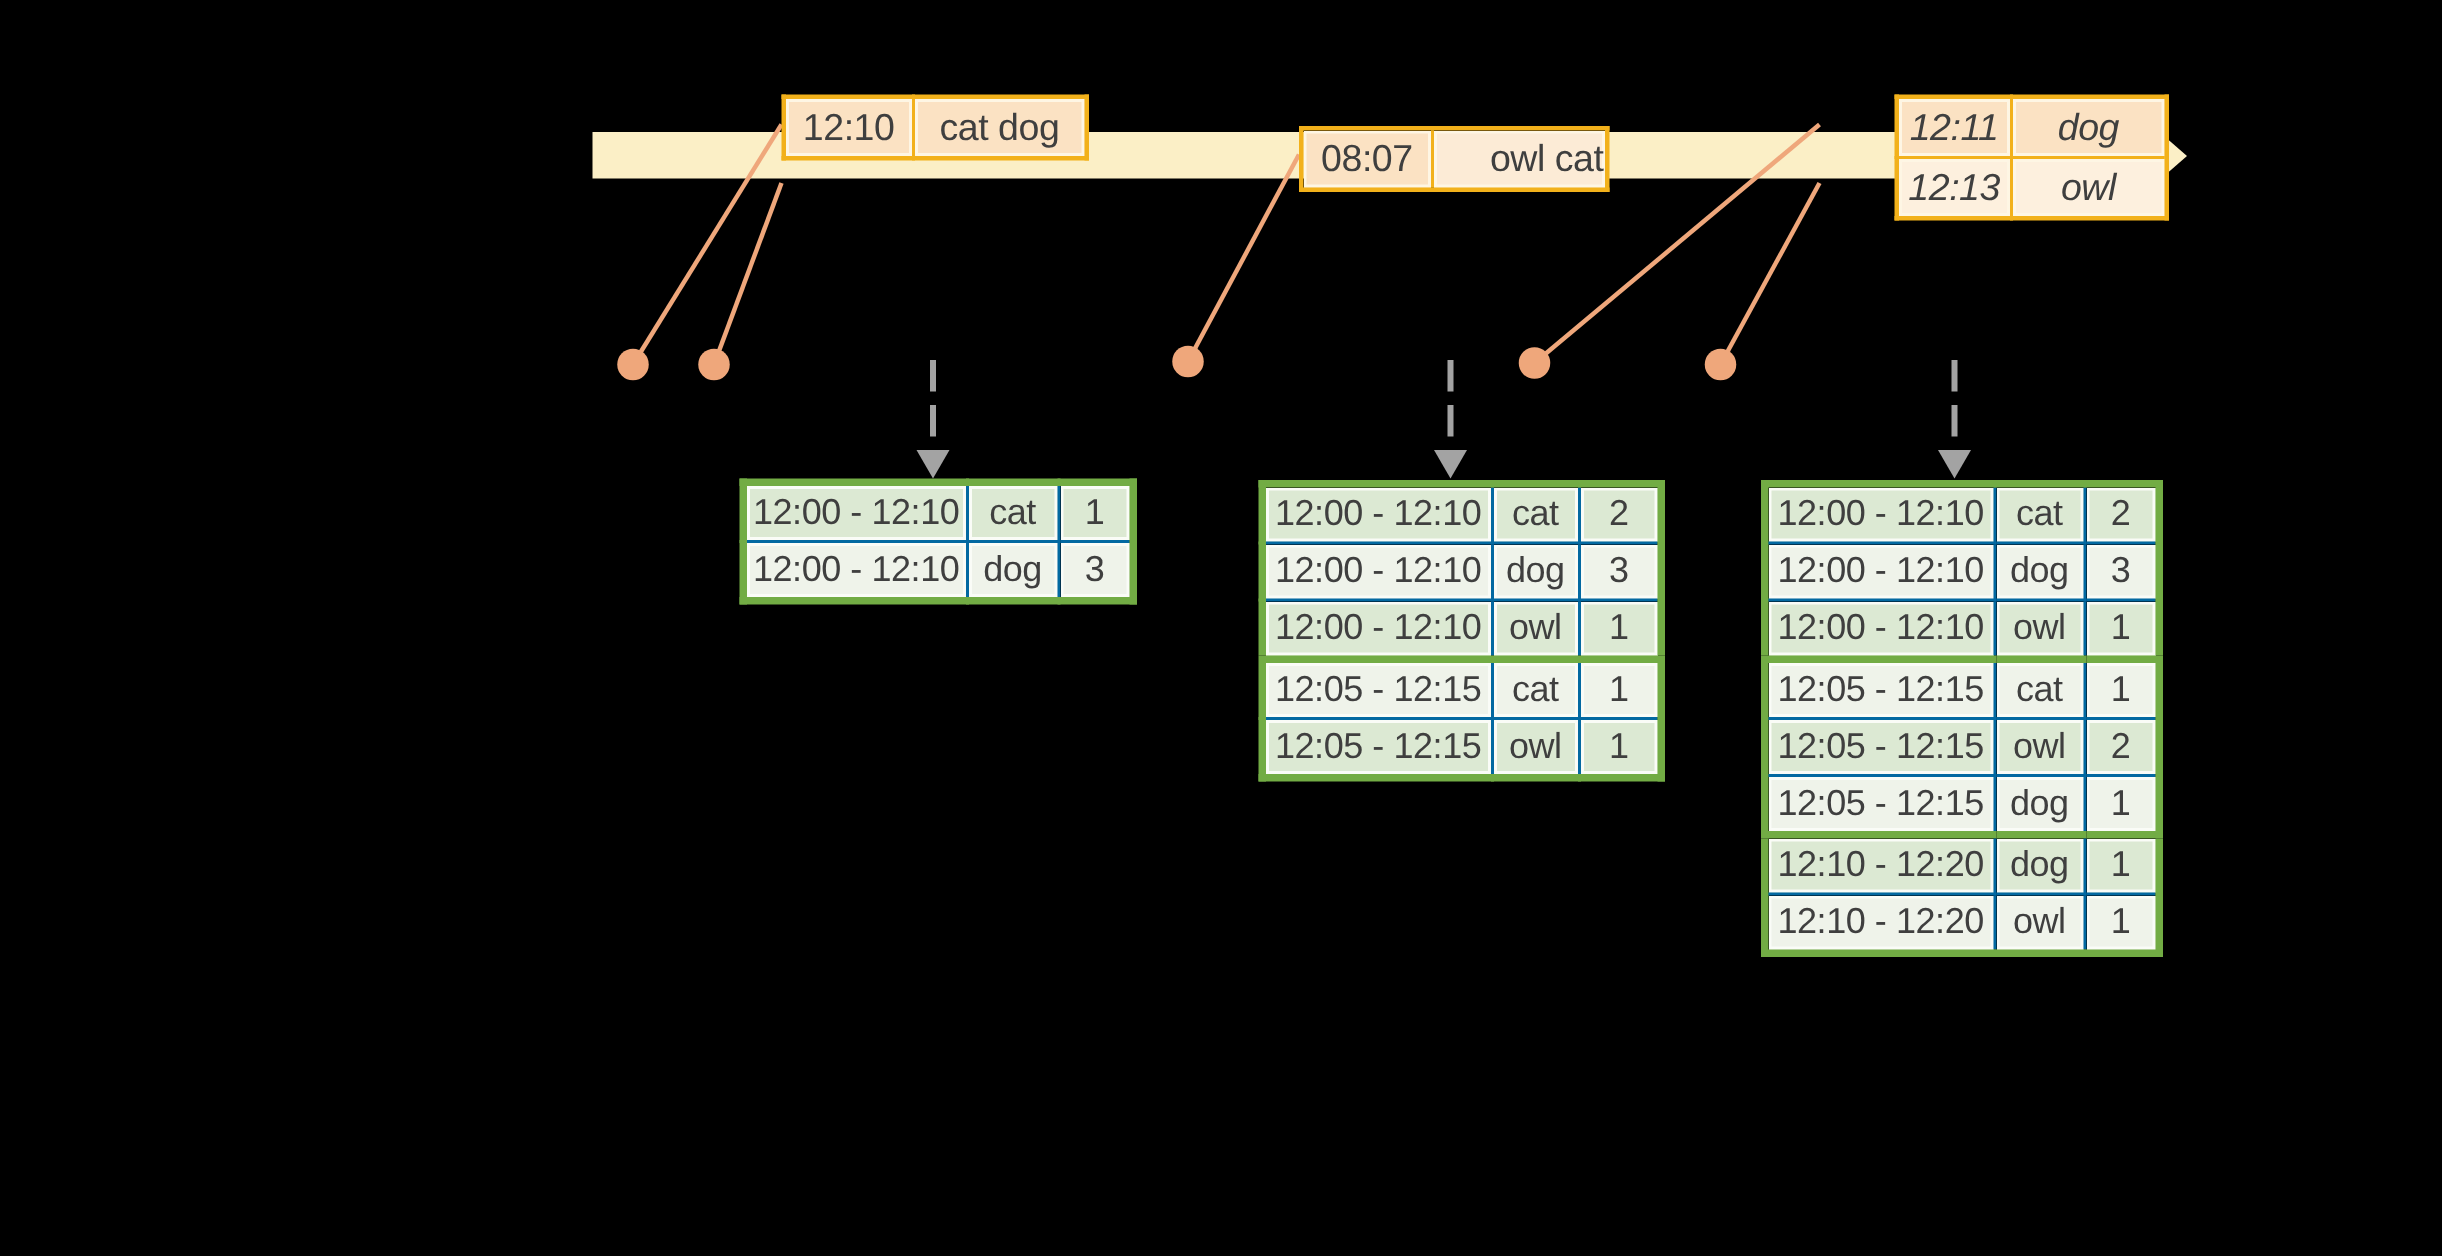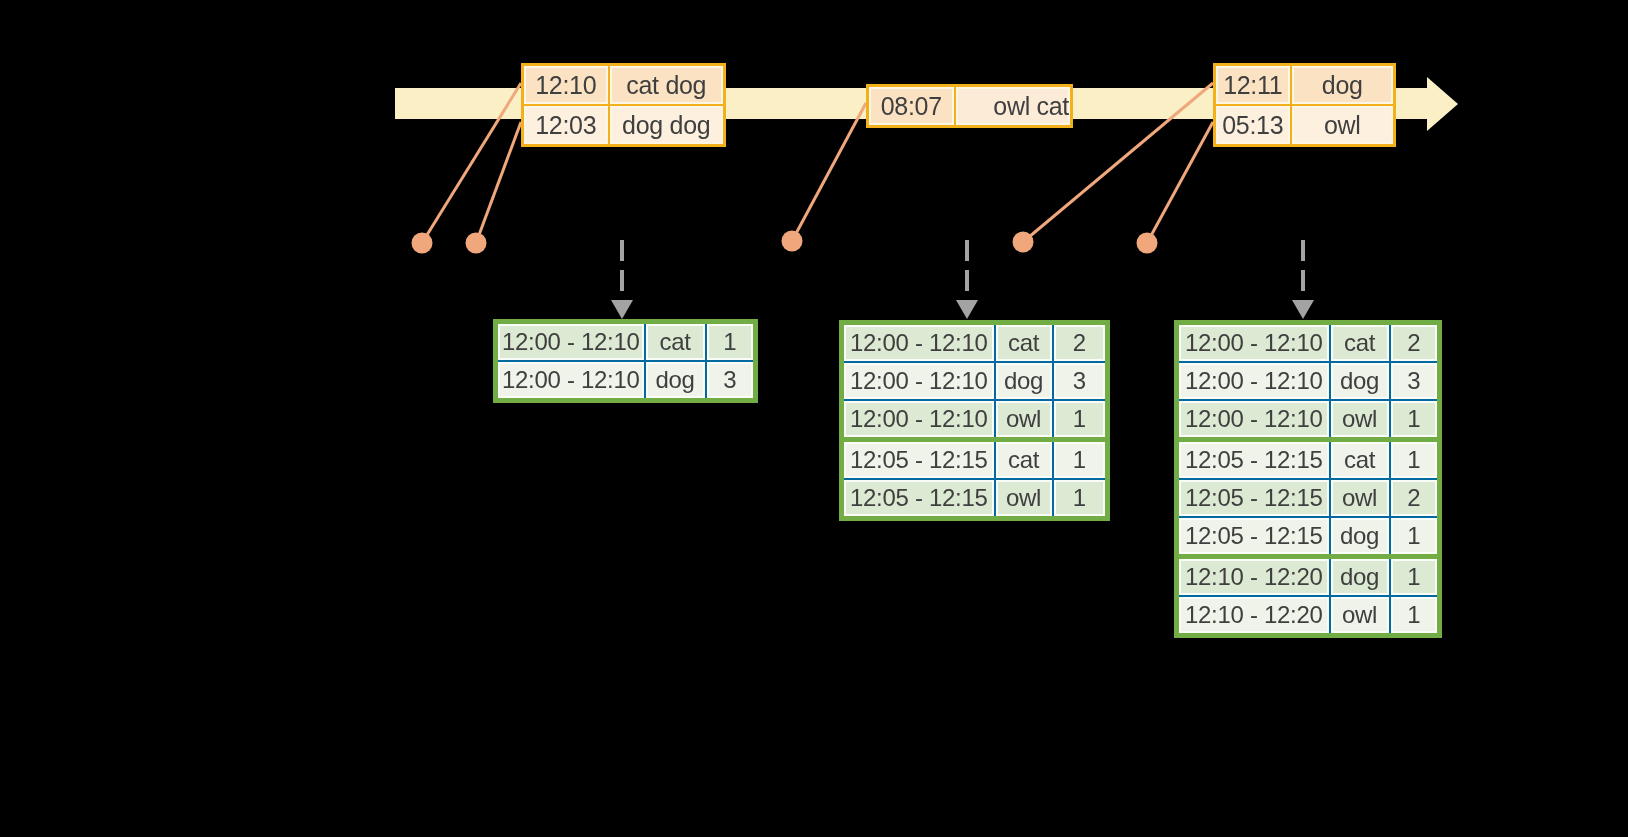--- a/index.html
+++ b/index.html
@@ -41,21 +41,21 @@
     border: 2px solid #F2B11B;
     height: 36px; text-align: center; vertical-align: middle;
     box-shadow: inset 0 0 0 2px #FEF6E4;
     color: #3F3F3F; overflow: hidden; white-space: nowrap;
   }
   table.event tr.er0 td { background: #FBE2C3; }
   table.event tr.er1 td { background: #FDF0DE; }
   table.event td.word-light { background: #FCEBD6 !important; text-align: right; }
   #event-t1 { left: 521px; top: 63px; width: 202px; }
   #event-t2 { left: 866px; top: 84px; width: 204px; }
-  #event-t3 { left: 1213px; top: 63px; width: 180px; }
+  #event-t3 { left: 1263px; top: 63px; width: 180px; font-style: italic; }
 
   
   table.result {
     position: absolute; z-index: 3;
     border-collapse: collapse; table-layout: fixed;
     border: 5px solid #72AC44;
     font-size: 24px; letter-spacing: -0.3px;
   }
   table.result td {
     border: 2px solid #0369a1;
@@ -102,24 +102,20 @@
   <table class="event" id="event-t1">
     <colgroup>
         <col style="width:86px">
         <col style="width:116px">
       </colgroup>
     <tbody>
         <tr class="er0">
       <td>12:10</td>
       <td>cat dog</td>
     </tr>
-    <tr class="er1">
-      <td>12:03</td>
-      <td>dog dog</td>
-    </tr>
   </tbody>
     </table>
 
   <table class="event" id="event-t2">
     <colgroup>
         <col style="width:87px">
         <col style="width:117px">
       </colgroup>
     <tbody>
         <tr class="er0">
@@ -133,21 +129,21 @@
     <colgroup>
         <col style="width:76px">
         <col style="width:104px">
       </colgroup>
     <tbody>
         <tr class="er0">
       <td>12:11</td>
       <td>dog</td>
     </tr>
     <tr class="er1">
-      <td>05:13</td>
+      <td>12:13</td>
       <td>owl</td>
     </tr>
   </tbody>
     </table>
 
   <table class="result" id="result-t1">
     <colgroup>
         <col style="width:149px">
         <col style="width:61px">
         <col style="width:50px">

